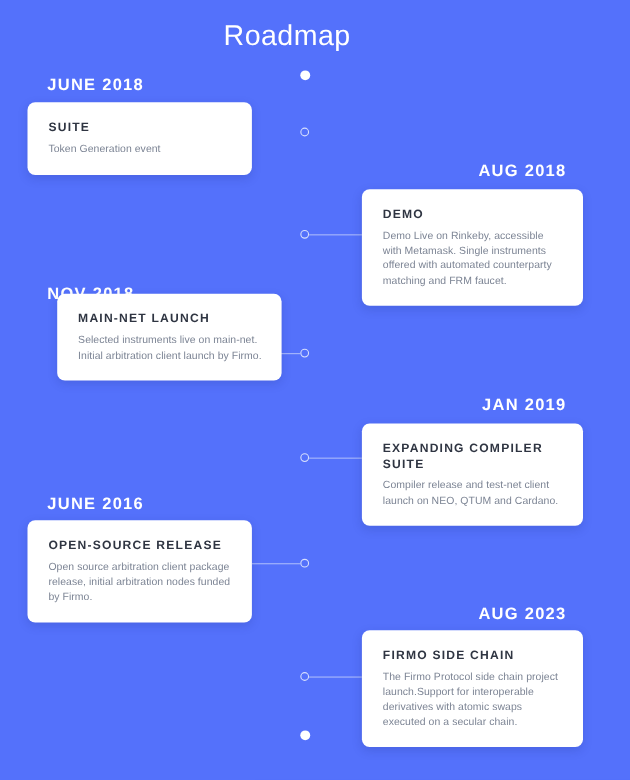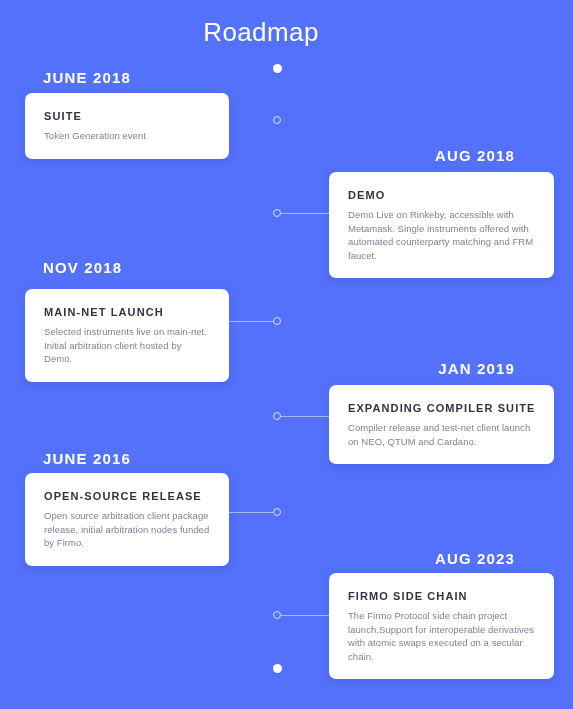--- a/index.html
+++ b/index.html
@@ -62,21 +62,21 @@
 
   
   .card {
     position: absolute;
     background: #ffffff;
     border-radius: 7px;
     box-shadow: 0 3px 9px rgba(24, 40, 120, 0.17);
     padding: 16px 18px 16px 19px;
   }
   .card.left  { left: 25px;  width: 204px; }
-  .card.right { left: 329px; width: 225px; }
+  .card.right { left: 329px; width: 201px; }
 
   .card-title {
     font-size: 11px;
     font-weight: bold;
     color: #2f3542;
     letter-spacing: 1.1px;
     line-height: 14px;
     margin-bottom: 6px;
   }
 
@@ -119,23 +119,23 @@
 <div class="node-ring" style="top:209px;"></div>
 <div class="connector" style="top:213px; left:281px; width:48px;"></div>
 <div class="card right" style="top:172px;">
   <div class="card-title">DEMO</div>
   <div class="card-body">Demo Live on Rinkeby, accessible with Metamask. Single instruments offered with automated counterparty matching and FRM faucet.</div>
 </div>
 
 <div class="date-label left" style="top:262px;">NOV 2018</div>
 <div class="node-ring" style="top:317px;"></div>
 <div class="connector" style="top:321px; left:229px; width:44px;"></div>
-<div class="card left" style="top:289px;">
+<div class="card left" style="top:267px;margin-left:27px;">
   <div class="card-title">MAIN-NET LAUNCH</div>
-  <div class="card-body">Selected instruments live on main-net. Initial arbitration client hosted by Demo.</div>
+  <div class="card-body">Selected instruments live on main-net. Initial arbitration client launch by Firmo.</div>
 </div>
 
 <div class="date-label right" style="top:363px;">JAN 2019</div>
 <div class="node-ring" style="top:412px;"></div>
 <div class="connector" style="top:416px; left:281px; width:48px;"></div>
 <div class="card right" style="top:385px;">
   <div class="card-title">EXPANDING COMPILER SUITE</div>
   <div class="card-body">Compiler release and test-net client launch on NEO, QTUM and Cardano.</div>
 </div>
 

